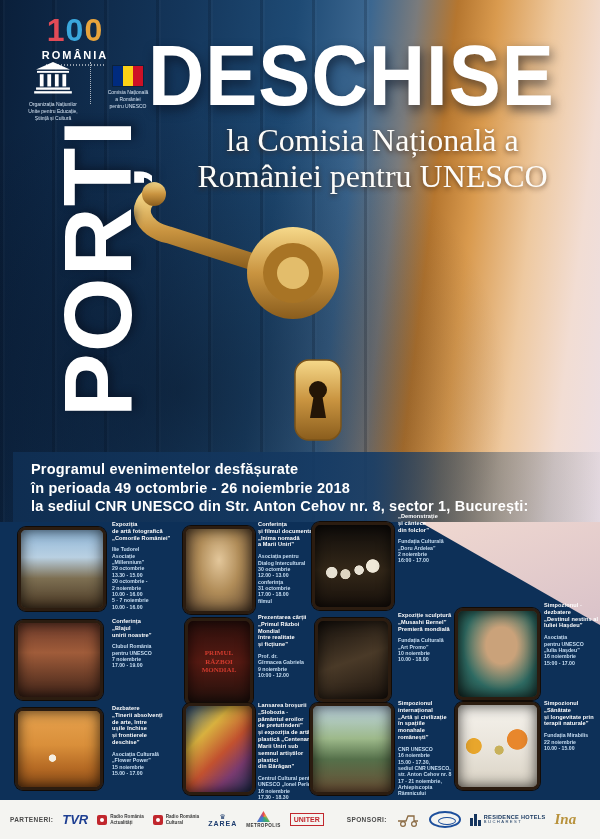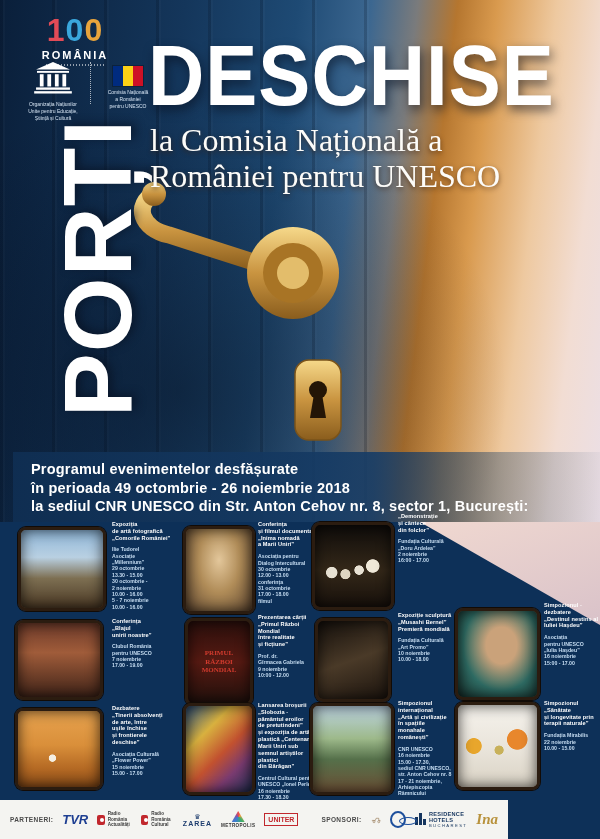--- a/index.html
+++ b/index.html
@@ -18,21 +18,21 @@
   .keyhole-svg { position:absolute; left:292px; top:358px; }
 
   .title-vertical { position:absolute; left:-70px; top:218px; width:336px; height:100px;
     display:flex; justify-content:center; align-items:center; transform:rotate(-90deg);
     font-size:96px; font-weight:800; color:#fff; letter-spacing:1px;
     text-shadow:2px 4px 10px rgba(8,15,30,.65); }
   .title-main { position:absolute; left:148px; top:26px; width:452px;
     font-size:78px; font-weight:800; color:#fff; letter-spacing:1px;
     transform:scaleY(1.1); transform-origin:top left;
     text-shadow:2px 4px 10px rgba(8,15,30,.6); }
-  .subtitle { position:absolute; left:150px; width:445px; text-align:left;
+  .subtitle { position:absolute; left:150px; width:445px; text-align:center;
     font-family:"Liberation Serif", serif; font-size:32px; color:#fdfcf9;
     text-shadow:0 2px 5px rgba(60,30,10,.65); }
   .sub1 { top:122px; } .sub2 { top:158px; }
 
   
   .centennial { position:absolute; left:40px; top:12px; width:70px; text-align:center; }
   .centennial .num { font-size:32px; font-weight:800; letter-spacing:1px; }
   .centennial .num .d1 { color:#e24b57; } .centennial .num .d2 { color:#3aa7dc; } .centennial .num .d3 { color:#e8a43c; }
   .centennial .country { font-size:11px; font-weight:700; letter-spacing:2px; color:#fff; }
   .centennial .strip { margin:3px auto 0; width:58px; height:2px;
@@ -60,21 +60,21 @@
   .cover-text { position:absolute; inset:0; display:flex; align-items:center; justify-content:center;
     font-family:"Liberation Serif", serif; font-size:7px; font-weight:700; color:#d23b2e;
     text-align:center; white-space:pre-line; line-height:1.25; }
 
   .etext { position:absolute; }
   .etitle { font-size:5.6px; font-weight:700; color:#fff; line-height:1.22; white-space:pre-line; letter-spacing:.1px; }
   .eorg { margin-top:5px; font-size:5.2px; font-weight:700; color:#c6ddf2; line-height:1.22; white-space:pre-line; }
   .esched { font-size:5.2px; font-weight:700; color:#c6ddf2; line-height:1.22; white-space:pre-line; }
 
   
-  .footer { position:absolute; left:0; top:800px; width:508px; height:39px; background:#f4f4f1;
+  .footer { position:absolute; left:0; top:800px; width:600px; height:39px; background:#f4f4f1;
     display:flex; align-items:center; padding:0 10px; gap:9px; }
   .flabel { font-size:6.5px; font-weight:700; color:#4a4a4a; letter-spacing:.4px; }
   .tvr { font-size:13px; font-weight:800; font-style:italic; color:#1e3f92; }
   .radio { display:flex; align-items:center; gap:3px; }
   .radio .mark { width:10px; height:10px; border-radius:2px; background:#c1272d; position:relative; }
   .radio .mark::after { content:""; position:absolute; left:3px; top:3px; width:4px; height:4px; border-radius:50%; background:#fff; }
   .radio .rtxt { font-size:4.6px; font-weight:700; color:#3a3a3a; line-height:1.2; white-space:pre-line; }
   .zarea { display:flex; flex-direction:column; align-items:center; color:#1d3c6e; }
   .zarea .crown { font-size:7px; line-height:1; }
   .zarea .ztxt { font-size:7px; font-weight:800; letter-spacing:1px; }

